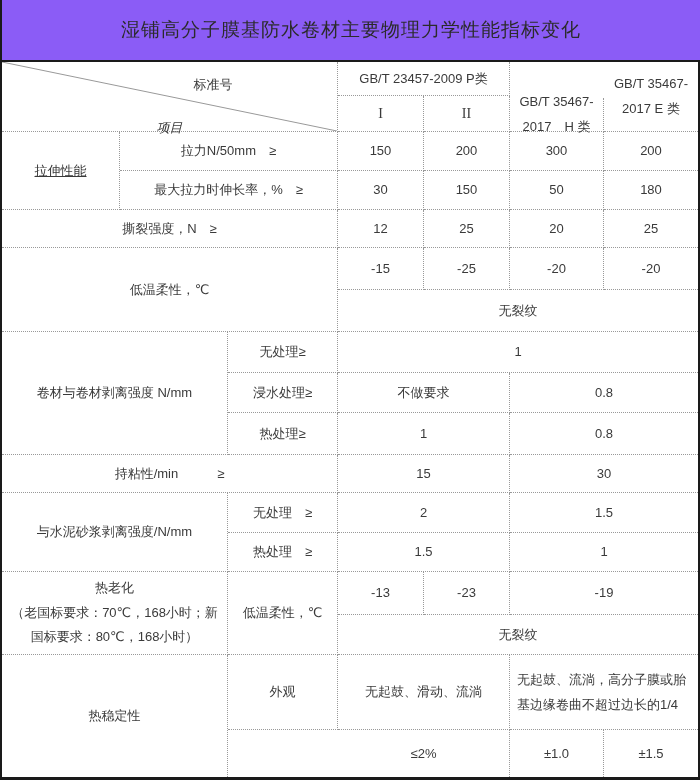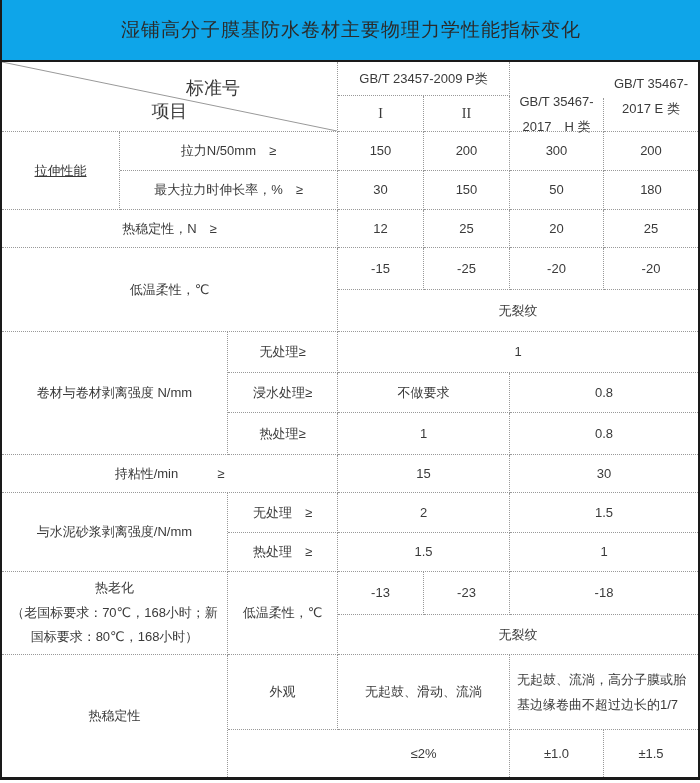--- a/index.html
+++ b/index.html
@@ -1,17 +1,17 @@
 <!DOCTYPE html>
 <html><head>
 <meta charset="utf-8">
 <style>
   html,body{margin:0;padding:0;background:#fff;}
   body{width:700px;font-family:"Liberation Sans","DejaVu Sans",sans-serif;color:#3a3a3a;}
-  .page{width:700px;box-sizing:border-box;border-left:2px solid #1a1a1a;background:#0ea5e9;}
+  .page{width:700px;box-sizing:border-box;border-left:2px solid #1a1a1a;background:#8b5cf6;}
   .title-bar{height:60px;display:flex;align-items:center;justify-content:center;}
   .title-bar .t{font-size:19px;letter-spacing:1px;color:#2b2b2b;font-weight:500;}
   .tbl{
     width:698px;box-sizing:border-box;background:#fff;
     border-top:2px solid #1a1a1a;border-right:2px solid #1a1a1a;border-bottom:3px solid #1a1a1a;
     display:grid;
     grid-template-columns:118px 108px 110px 86px 86px 94px 94px;
     grid-template-rows:34px 36px 39px 39px 38px 42px 42px 41px 40px 42px 38px 40px 39px 43px 40px 75px 47px;
   }
   .c{
@@ -19,23 +19,23 @@
     border-right:1px dotted #999;border-bottom:1px dotted #999;
     display:flex;align-items:center;justify-content:center;
     text-align:center;font-size:13px;line-height:1.5;padding:2px 5px;
     color:#3a3a3a;
   }
   .er{border-right:none;}
   .eb{border-bottom:none;}
   .serif{font-family:"Liberation Serif","DejaVu Serif",serif;font-size:14px;}
   .diag{position:relative;padding:0;}
   .diag svg{position:absolute;left:0;top:0;width:100%;height:100%;}
-  .diag .lbl{position:absolute;font-size:18px;white-space:nowrap;transform:translateX(-50%);}
+  .diag .lbl{position:absolute;font-size:13px;white-space:nowrap;transform:translateX(-50%);}
   .diag .lbl-std{left:63%;top:13px;}
-  .diag .lbl-item{left:50%;top:36px;}
+  .diag .lbl-item{left:50%;top:56px;font-style:italic;}
   .stack{display:flex;flex-direction:column;align-items:center;line-height:1.9;}
   .leftwrap{text-align:left;justify-content:flex-start;line-height:1.95;padding:3px 7px;}
   .wrapcell{line-height:1.9;}
 </style>
 </head>
 <body>
 
 <div class="page">
 
   <div class="title-bar">
@@ -62,21 +62,21 @@
     <div class="c" style="grid-area:3/4/4/5;">150</div>
     <div class="c" style="grid-area:3/5/4/6;">200</div>
     <div class="c" style="grid-area:3/6/4/7;">300</div>
     <div class="c er" style="grid-area:3/7/4/8;">200</div>
     <div class="c" style="grid-area:4/2/5/4;">最大拉力时伸长率，%　≥</div>
     <div class="c" style="grid-area:4/4/5/5;">30</div>
     <div class="c" style="grid-area:4/5/5/6;">150</div>
     <div class="c" style="grid-area:4/6/5/7;text-align:center;">50</div>
     <div class="c er" style="grid-area:4/7/5/8;">180</div>
 
-    <div class="c" style="grid-area:5/1/6/4;">热稳定性，N　≥</div>
+    <div class="c" style="grid-area:5/1/6/4;">撕裂强度，N　≥</div>
     <div class="c" style="grid-area:5/4/6/5;">12</div>
     <div class="c" style="grid-area:5/5/6/6;">25</div>
     <div class="c" style="grid-area:5/6/6/7;">20</div>
     <div class="c er" style="grid-area:5/7/6/8;">25</div>
 
     <div class="c" style="grid-area:6/1/8/4;">低温柔性，℃</div>
     <div class="c" style="grid-area:6/4/7/5;">-15</div>
     <div class="c" style="grid-area:6/5/7/6;">-25</div>
     <div class="c" style="grid-area:6/6/7/7;">-20</div>
     <div class="c er" style="grid-area:6/7/7/8;">-20</div>
@@ -106,25 +106,25 @@
 
     <div class="c" style="grid-area:14/1/16/3;">
       <div class="stack">
         <span>热老化</span>
         <span>（老国标要求：70℃，168小时；新国标要求：80℃，168小时）</span>
       </div>
     </div>
     <div class="c" style="grid-area:14/3/16/4;">低温柔性，℃</div>
     <div class="c" style="grid-area:14/4/15/5;">-13</div>
     <div class="c" style="grid-area:14/5/15/6;">-23</div>
-    <div class="c er" style="grid-area:14/6/15/8;">-18</div>
+    <div class="c er" style="grid-area:14/6/15/8;">-19</div>
     <div class="c er" style="grid-area:15/4/16/8;">无裂纹</div>
 
     <div class="c eb" style="grid-area:16/1/18/3;">热稳定性</div>
     <div class="c" style="grid-area:16/3/17/4;">外观</div>
     <div class="c" style="grid-area:16/4/17/6;">无起鼓、滑动、流淌</div>
-    <div class="c er leftwrap" style="grid-area:16/6/17/8;">无起鼓、流淌，高分子膜或胎基边缘卷曲不超过边长的1/7</div>
+    <div class="c er leftwrap" style="grid-area:16/6/17/8;">无起鼓、流淌，高分子膜或胎基边缘卷曲不超过边长的1/4</div>
     <div class="c eb" style="grid-area:17/4/18/6;">≤2%</div>
     <div class="c eb" style="grid-area:17/6/18/7;">±1.0</div>
     <div class="c er eb" style="grid-area:17/7/18/8;">±1.5</div>
 
   </div>
 </div>
 
 </body></html>

